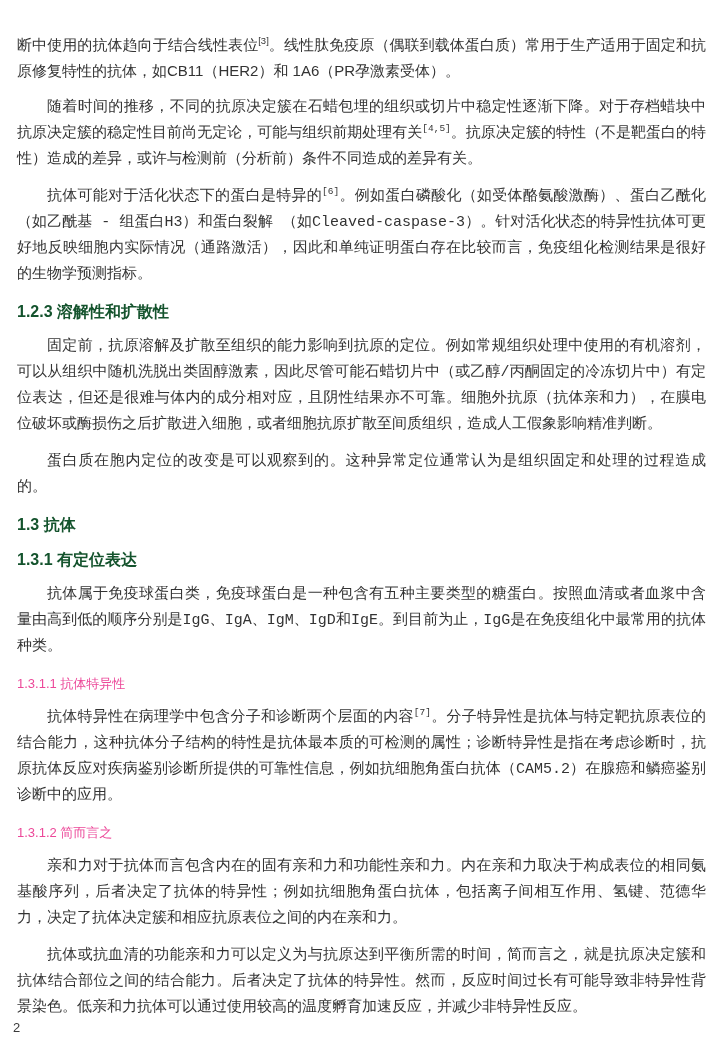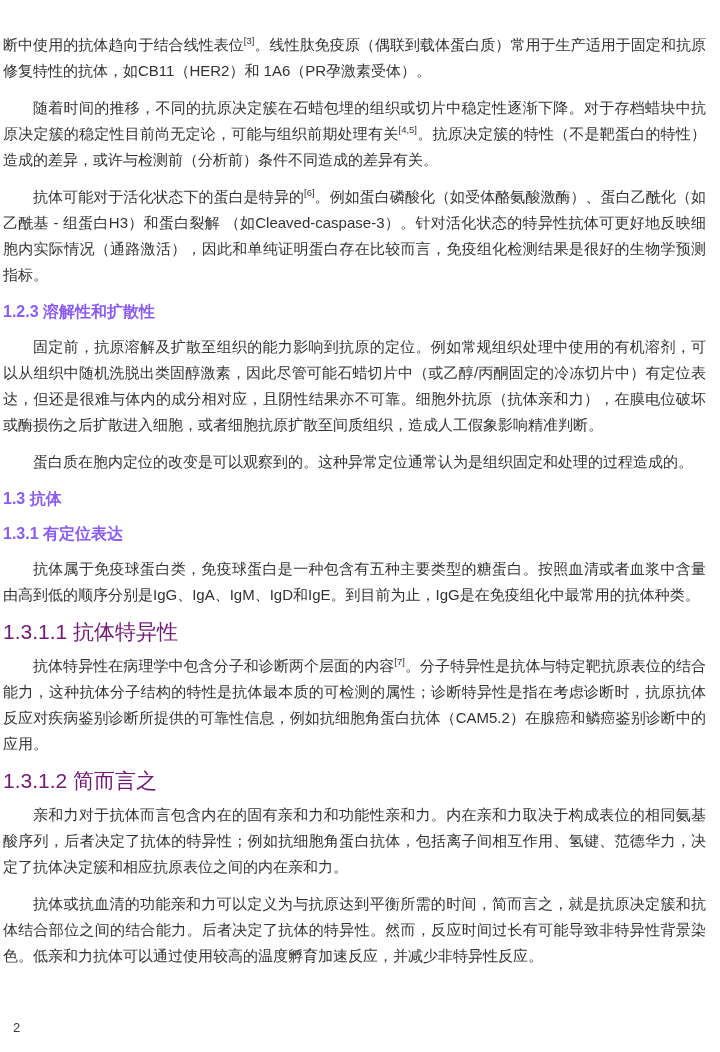--- a/index.html
+++ b/index.html
@@ -9,48 +9,49 @@
   body {
     width: 720px;
     height: 1052px;
     background: #ffffff;
     position: relative;
     overflow: hidden;
     font-family: "Liberation Sans", "DejaVu Sans", sans-serif;
     color: #333333;
   }
   .doc-body {
-    padding: 32px 14px 0 3px;
+    padding: 32px 14px 0 17px;
   }
   .blk {
     margin: 0;
   }
   p.p {
     font-size: 15px;
     line-height: 26px;
     text-align: justify;
     margin: 0 0 11px 0;
     color: #333333;
   }
   p.p.indent {
     text-indent: 2em;
+    font-family: Liberation Mono, monospace;
   }
   .h1, .h2 {
     font-size: 16px;
     font-weight: bold;
     line-height: 22px;
     margin: 13px 0 11px 0;
-    color: #8b5cf6;
+    color: #14532d;
   }
   .h3 {
-    font-size: 21px;
+    font-size: 13px;
     font-weight: normal;
     line-height: 21px;
     margin: 13px 0 11px 0;
-    color: #701a75;
+    color: #ec4899;
   }
   sup.cite {
     font-size: 9.5px;
     line-height: 0;
     vertical-align: 6px;
   }
   .page-number {
     position: absolute;
     left: 13px;
     bottom: 17px;

